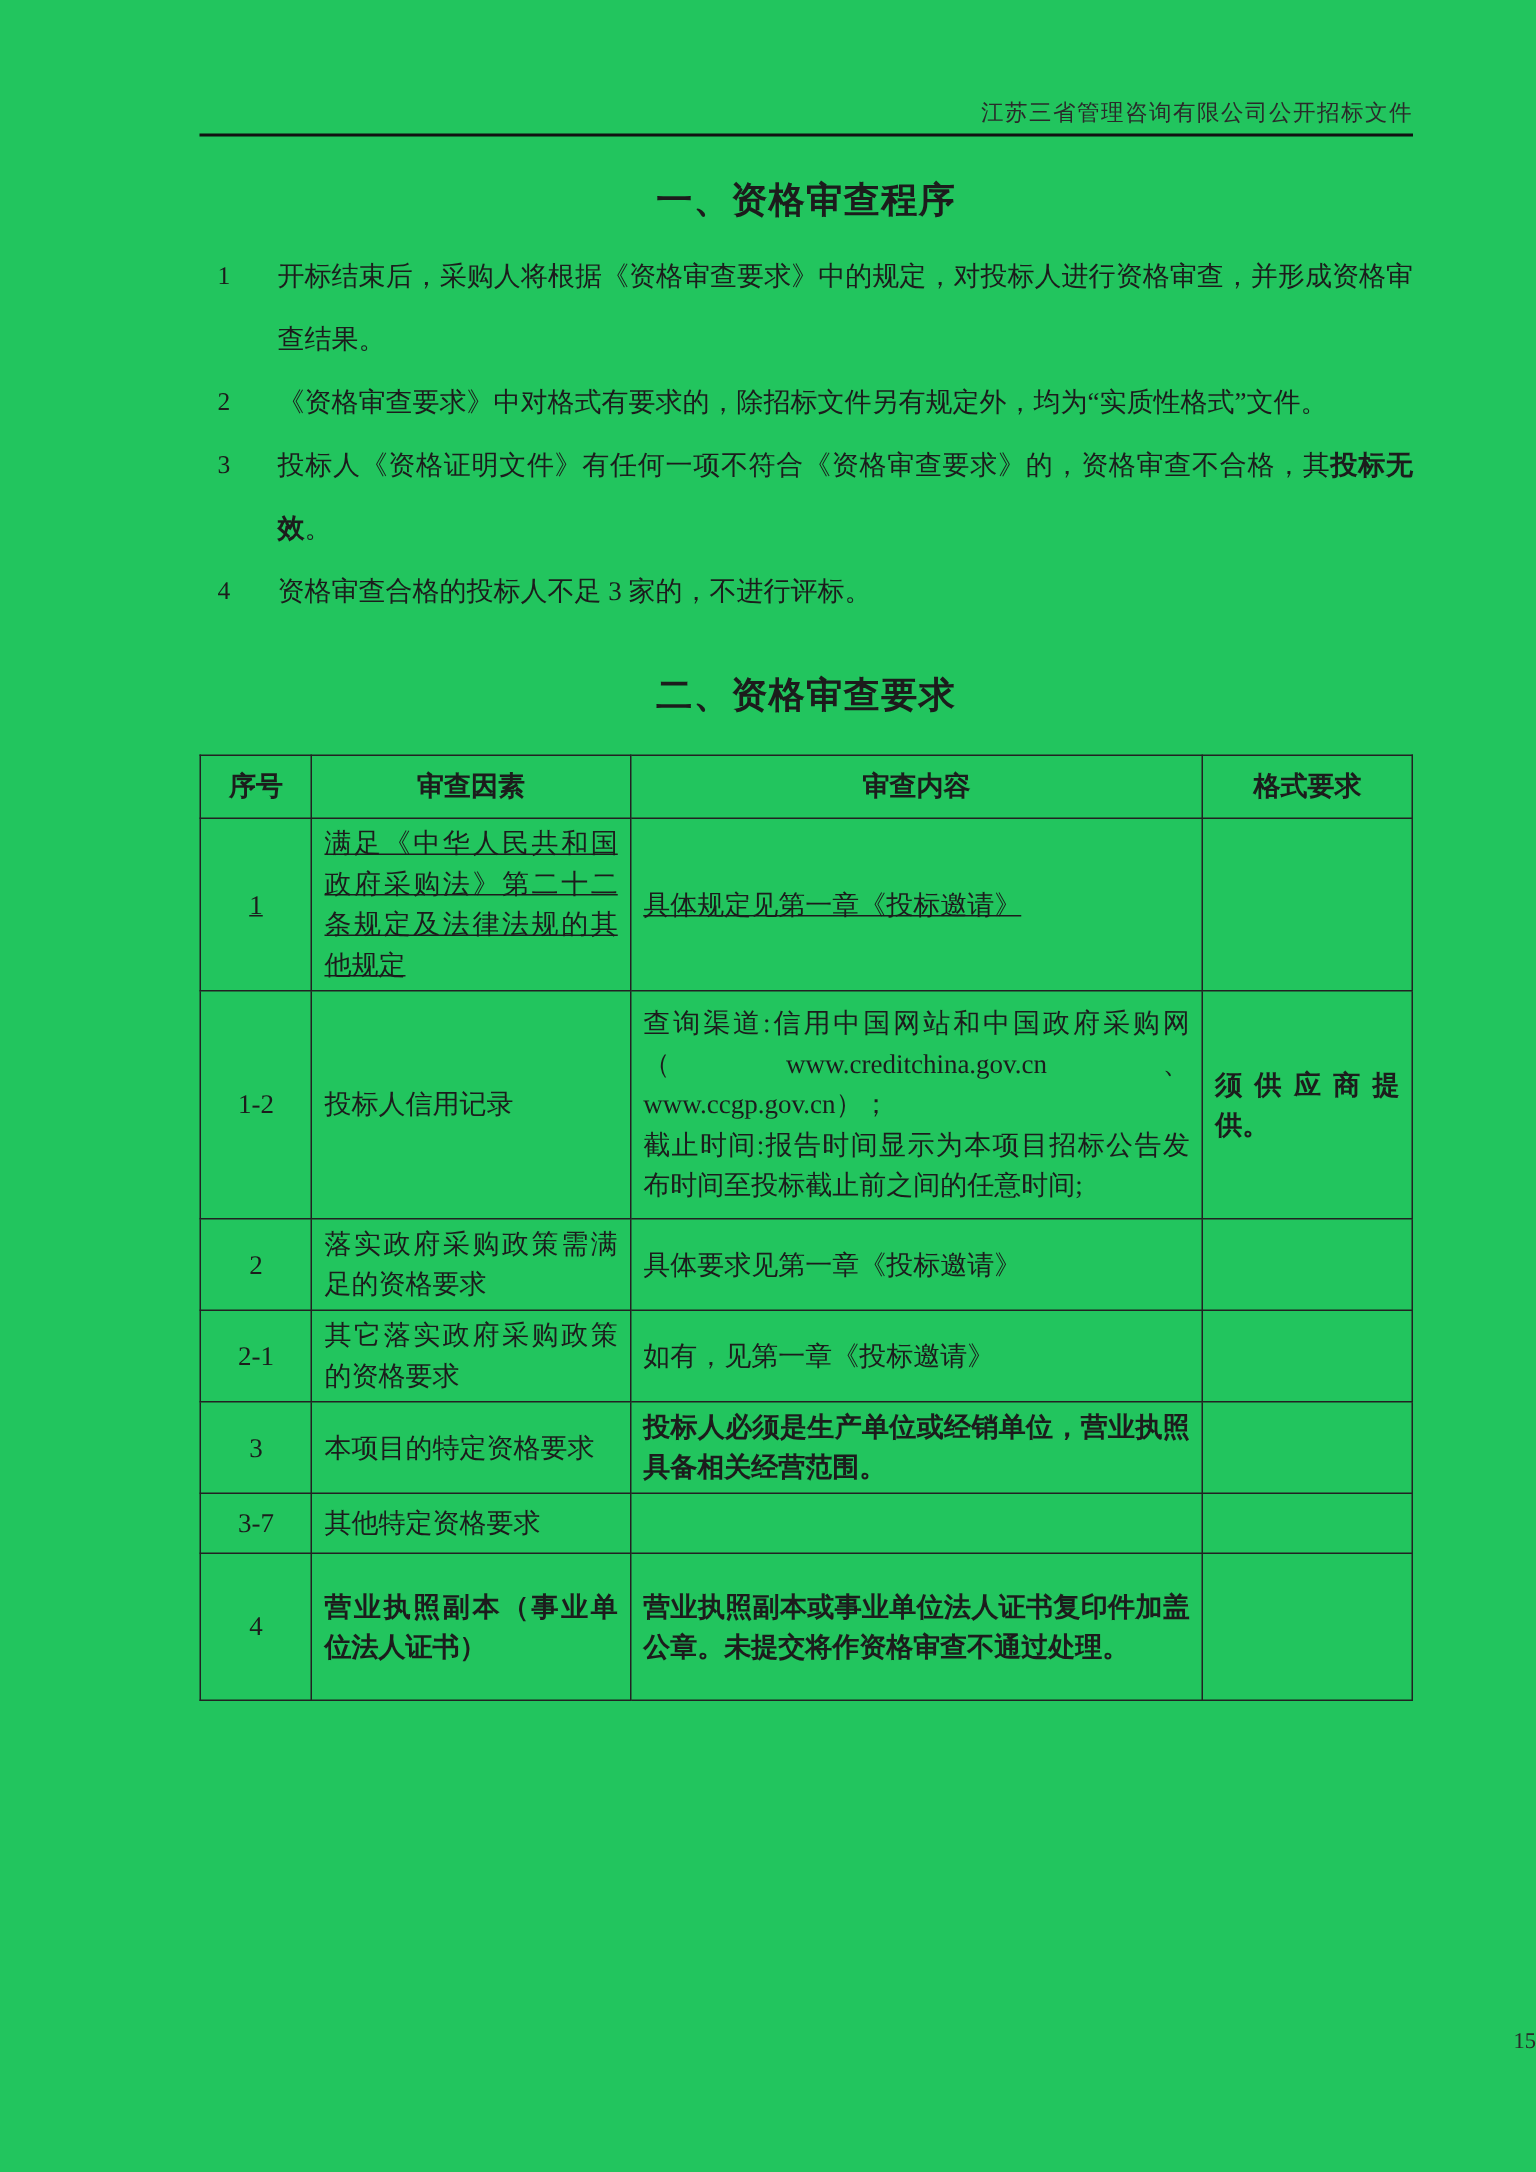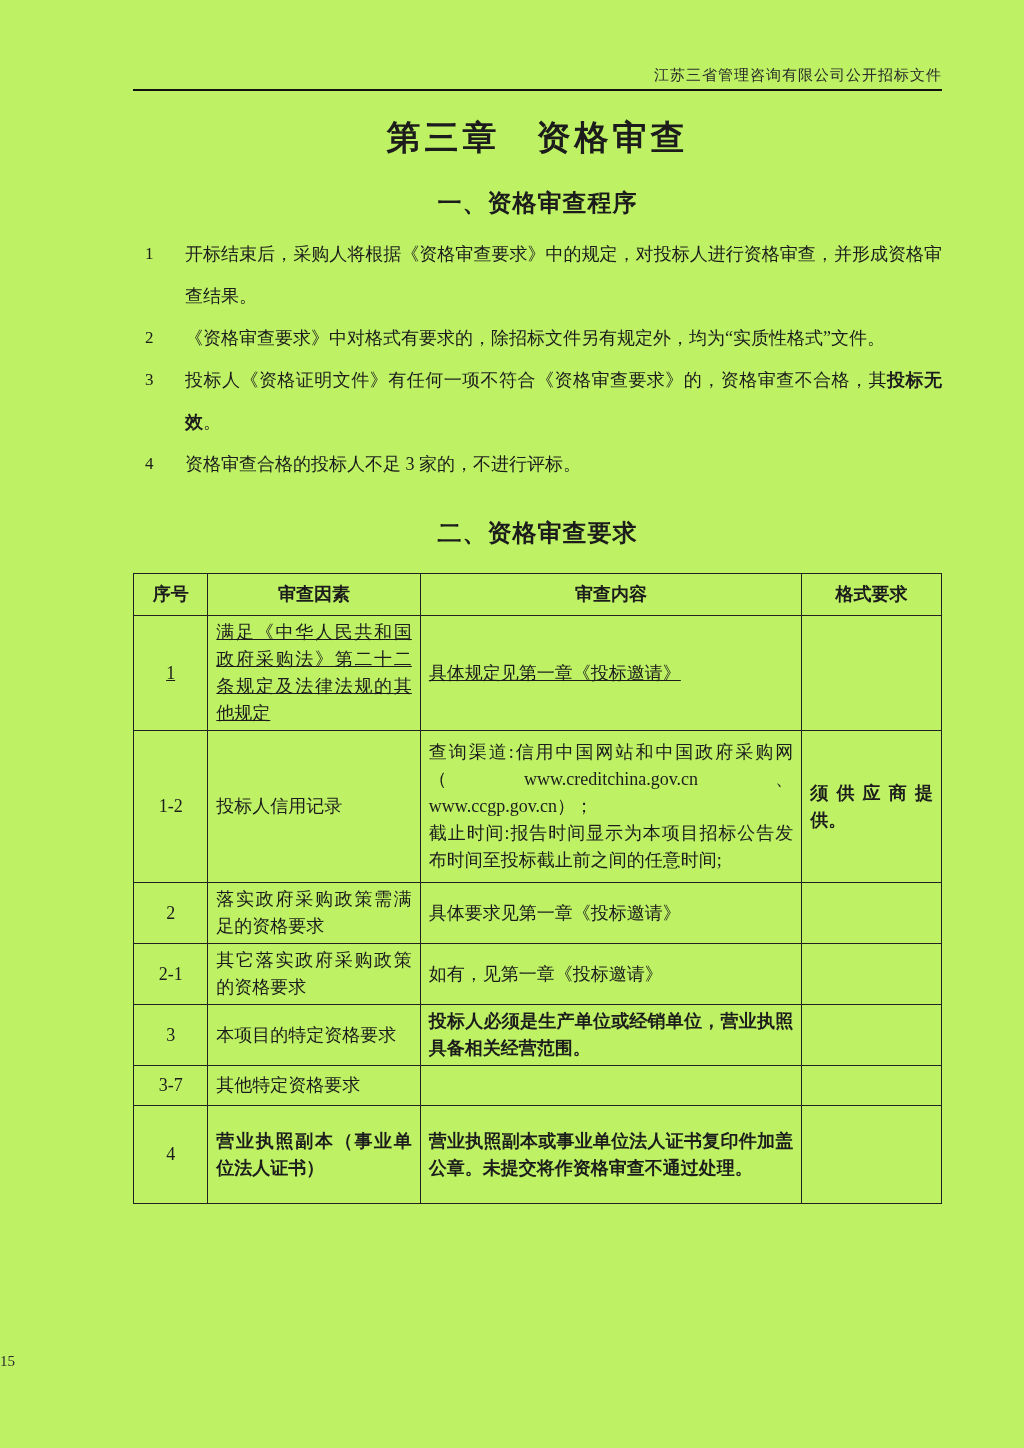--- a/index.html
+++ b/index.html
@@ -2,21 +2,21 @@
 <html><head>
 <meta charset="utf-8">
 <style>
   * { margin: 0; padding: 0; box-sizing: border-box; }
   html, body { background: #888; }
   .page {
     position: relative;
     width: 1024px;
     height: 1448px;
     margin: 0 auto;
-    background: #bef264;
+    background: #22c55e;
     color: #1c1c1c;
     font-family: "Liberation Serif", "DejaVu Serif", serif;
     overflow: hidden;
   }
   .content {
     position: absolute;
     left: 133px;
     right: 82px;
     top: 0;
   }
@@ -103,37 +103,34 @@
   .row-2-1 td { height: 58px; }
   .row-3   td { height: 54px; }
   .row-3-1 td { height: 40px; }
   .row-4   td { height: 98px; }
   
   .page-number {
     position: absolute;
     left: 0;
     right: 0;
     bottom: 78px;
-    text-align: left;
+    text-align: right;
     font-size: 15px;
     color: #2a2a2a;
   }
 </style>
 </head>
 <body>
 
 <div class="page">
   <div class="content">
 
     <div class="doc-header">江苏三省管理咨询有限公司公开招标文件</div>
     <div class="header-rule"></div>
 
-    <div class="chapter-title">
-      <span class="chapter-num">第三章</span><span>资格审查</span>
-    </div>
 
     <div class="section-heading first">一、资格审查程序</div>
 
     <div class="proc-list">
       <div class="proc-item">
         <span class="proc-num">1</span>
         <span class="proc-text">开标结束后，采购人将根据《资格审查要求》中的规定，对投标人进行资格审查，并形成资格审查结果。</span>
       </div>
       <div class="proc-item">
         <span class="proc-num">2</span>

